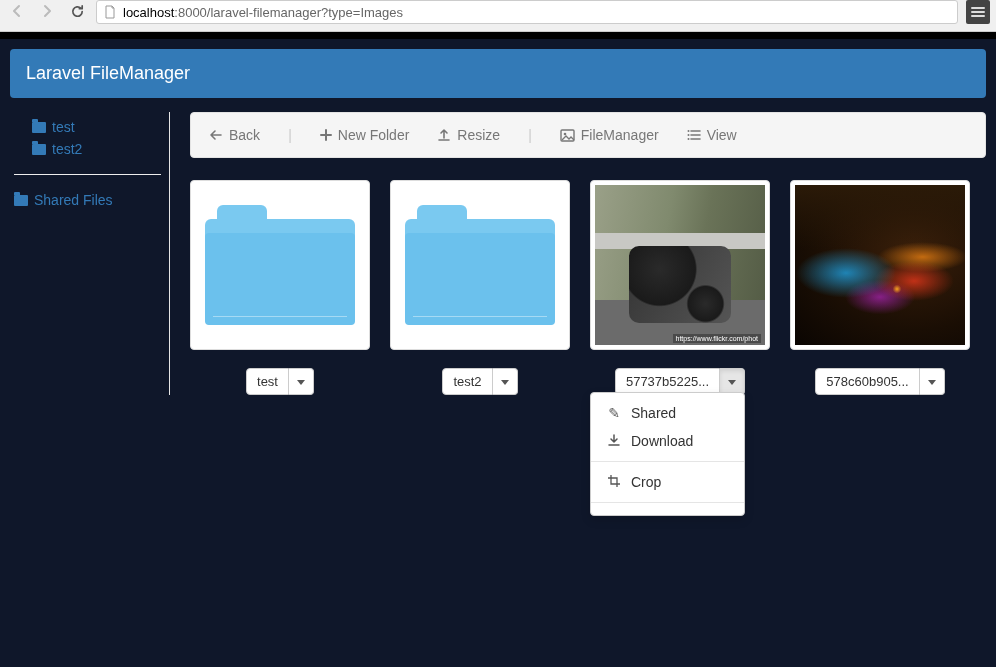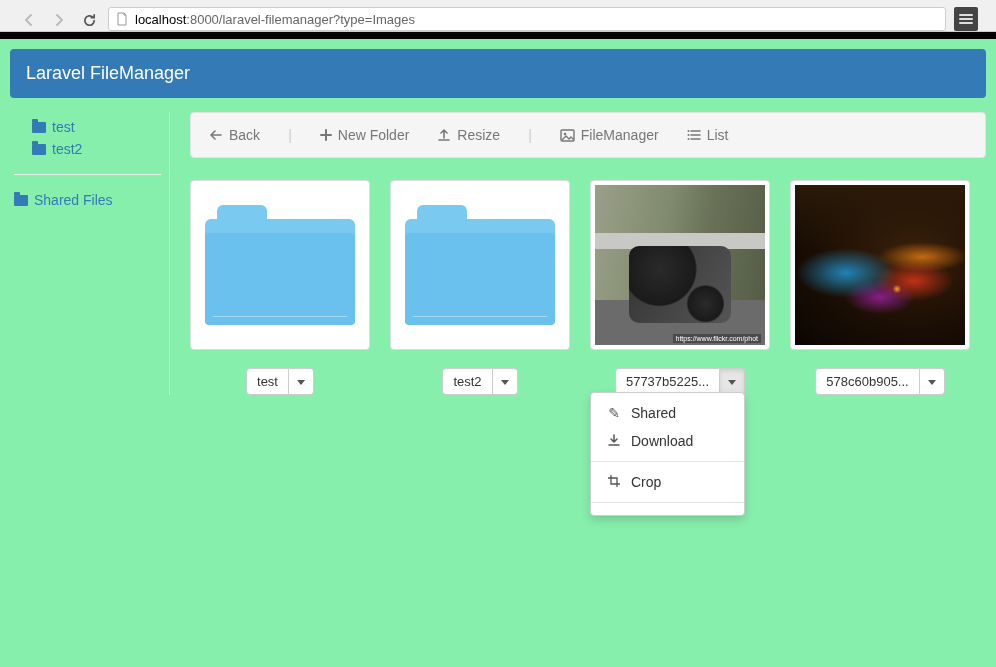--- a/index.html
+++ b/index.html
@@ -1,31 +1,31 @@
 <!DOCTYPE html>
 <html><head>
 <meta charset="utf-8">
 <style>
 * { box-sizing: border-box; margin: 0; padding: 0; }
 body { font-family: -apple-system, "Helvetica Neue", Arial, sans-serif; font-size: 14px; background: #000; }
 
 
-.browser-chrome { background: #f0f0f0; height: 32px; display: flex; align-items: flex-end; padding: 0 18px; gap: 8px; border-bottom: 1px solid #ccc; }
+.browser-chrome { background: #f0f0f0; height: 32px; display: flex; align-items: flex-start; padding: 0 6px; gap: 8px; border-bottom: 1px solid #ccc; }
 .nav-btn { width: 22px; height: 22px; display: flex; align-items: center; justify-content: center; color: #555; cursor: pointer; }
 .nav-btn.disabled { color: #bbb; }
 .url-bar { flex: 1; background: #fff; border: 1px solid #ccc; border-radius: 3px; height: 24px; display: flex; align-items: center; padding: 0 6px; gap: 6px; }
 .page-icon { width: 14px; height: 14px; color: #888; }
 .url-text { font-size: 13px; color: #666; }
 .url-text .host { color: #000; }
 .menu-btn { width: 24px; height: 24px; background: #444; border-radius: 2px; display: flex; align-items: center; justify-content: center; color: #ddd; }
 
 .black-bar { background: #000; height: 7px; }
 
 
-.app { background: #86efac; min-height: 628px; padding: 10px; }
+.app { background: #0f172a; min-height: 628px; padding: 10px; }
 .header { background: #337ab7; color: #fff; border-radius: 4px; padding: 14px 16px; font-size: 18px; margin-bottom: 14px; }
 
 .main { display: flex; gap: 0; }
 .sidebar { width: 160px; padding: 4px 8px 4px 4px; border-right: 1px solid #e5e5e5; }
 .tree-item { color: #337ab7; padding: 3px 0; cursor: pointer; display: flex; align-items: center; gap: 6px; font-size: 14px; }
 .tree-item.indent { padding-left: 18px; }
 .tree-sep { border: 0; border-top: 1px solid #eee; margin: 14px 0; }
 .folder-ic { width: 14px; height: 11px; background: #337ab7; position: relative; border-radius: 1px; }
 .folder-ic::before { content:""; position:absolute; top:-3px; left:0; width:6px; height:3px; background:#337ab7; border-radius:1px 1px 0 0; }
 .folder-ic.open { background: transparent; border: 1.5px solid #337ab7; border-top: none; height: 9px; }
@@ -165,21 +165,21 @@
             </svg>
           <span>FileManager</span>
         </div>
         <div class="tb-btn">
           <svg width="14" height="12" viewBox="0 0 14 12">
               <path d="M4 2h9M4 6h9M4 10h9" stroke="#777" stroke-width="1.6" stroke-linecap="round"></path>
               <circle cx="1.5" cy="2" r="1" fill="#777"></circle>
               <circle cx="1.5" cy="6" r="1" fill="#777"></circle>
               <circle cx="1.5" cy="10" r="1" fill="#777"></circle>
             </svg>
-          <span>List</span>
+          <span>View</span>
         </div>
       </div>
 
       <div class="grid">
 
         <div class="item">
           <div class="thumb">
             <div class="folder-big">
               <div class="folder-tab"></div>
                 <div class="folder-body"></div>

